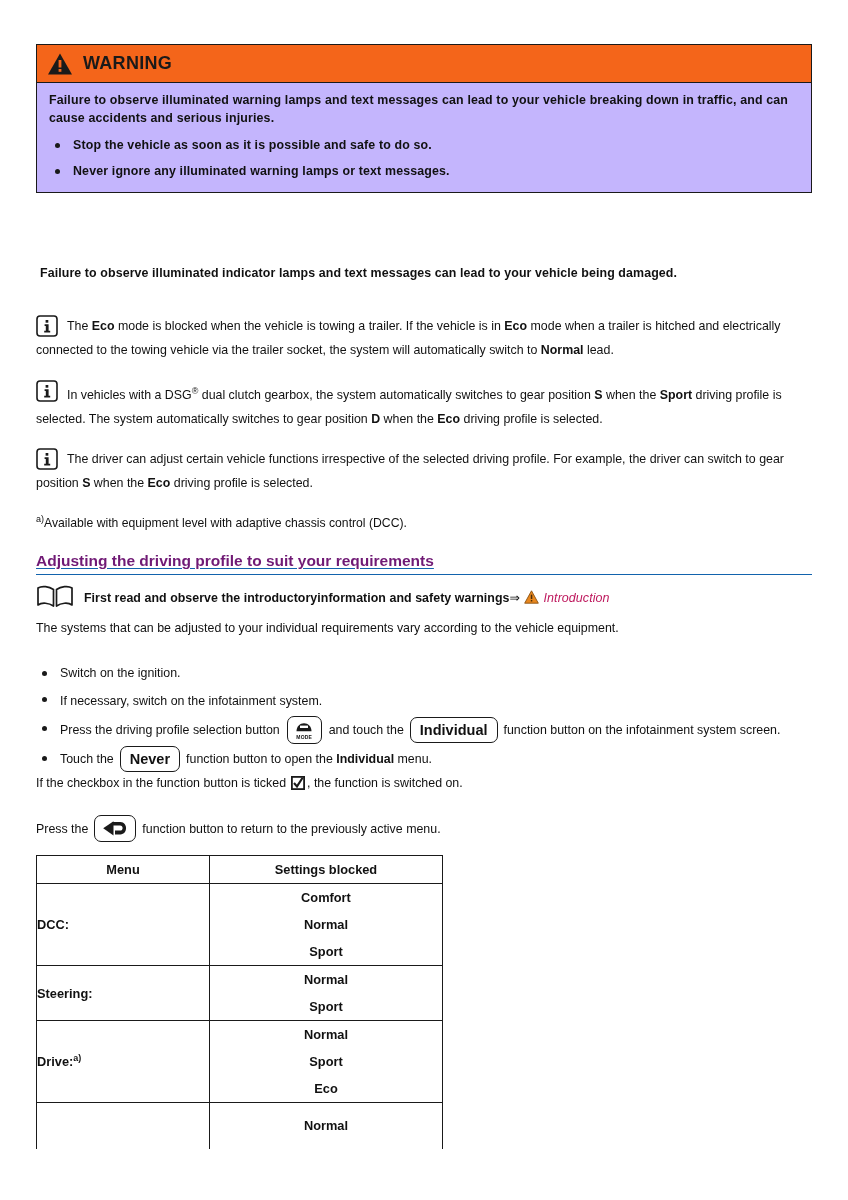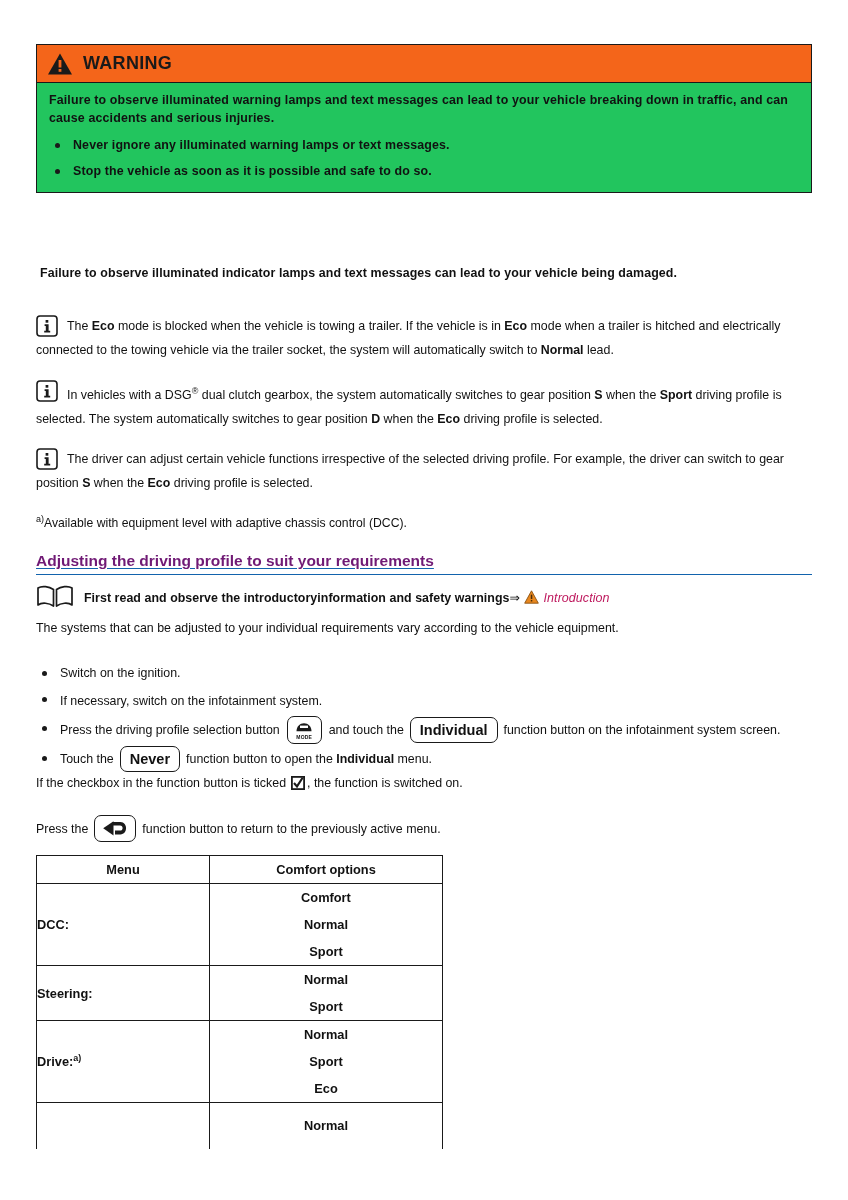--- a/index.html
+++ b/index.html
@@ -24,21 +24,21 @@
   }
 
   
   .warning-box {
     position: absolute;
     left: 36px;
     top: 44px;
     width: 776px;
     border: 1px solid #1a1a1a;
     box-sizing: border-box;
-    background: #22c55e;
+    background: #c4b5fd;
   }
   .warning-head {
     background: #f4651a;
     border-bottom: 1px solid #1a1a1a;
     height: 38px;
     display: flex;
     align-items: center;
     padding-left: 10px;
     box-sizing: border-box;
   }
@@ -355,25 +355,25 @@
         <rect x="11.6" y="8" width="2.8" height="7.5" fill="#f4651a"></rect>
         <rect x="11.6" y="17" width="2.8" height="2.8" fill="#f4651a"></rect>
       </svg>
       <div class="warning-title">WARNING</div>
     </div>
     <div class="warning-body">
       <p>Failure to observe illuminated warning lamps and text messages can lead to your vehicle breaking down in traffic, and can cause accidents and serious injuries.</p>
       <ul class="warning-list">
         <li>
           <span class="bl"></span>
-          <span>Never ignore any illuminated warning lamps or text messages.</span>
+          <span>Stop the vehicle as soon as it is possible and safe to do so.</span>
         </li>
         <li>
           <span class="bl"></span>
-          <span>Stop the vehicle as soon as it is possible and safe to do so.</span>
+          <span>Never ignore any illuminated warning lamps or text messages.</span>
         </li>
       </ul>
     </div>
   </div>
 
   <div class="notice-body">Failure to observe illuminated indicator lamps and text messages can lead to your vehicle being damaged.</div>
 
   <div class="info-block" style="top:314px;">
     <svg class="info-icon" viewBox="0 0 22 22">
       <rect x="1" y="1" width="20" height="20" rx="3" ry="3" fill="#ffffff" stroke="#1a1a1a" stroke-width="1.6"></rect>
@@ -484,21 +484,21 @@
   </div>
 
   <table class="tbl">
     <colgroup>
         <col class="c1">
         <col class="c2">
       </colgroup>
     <thead>
       <tr>
         <th>Menu</th>
-        <th>Comfort options</th>
+        <th>Settings blocked</th>
       </tr>
     </thead>
     <tbody>
       <tr class="r1">
         <td class="menucell">
           <span>DCC:</span><sup></sup>
         </td>
         <td class="optcell">
           <div class="opt">Comfort</div>
           <div class="opt">Normal</div>

